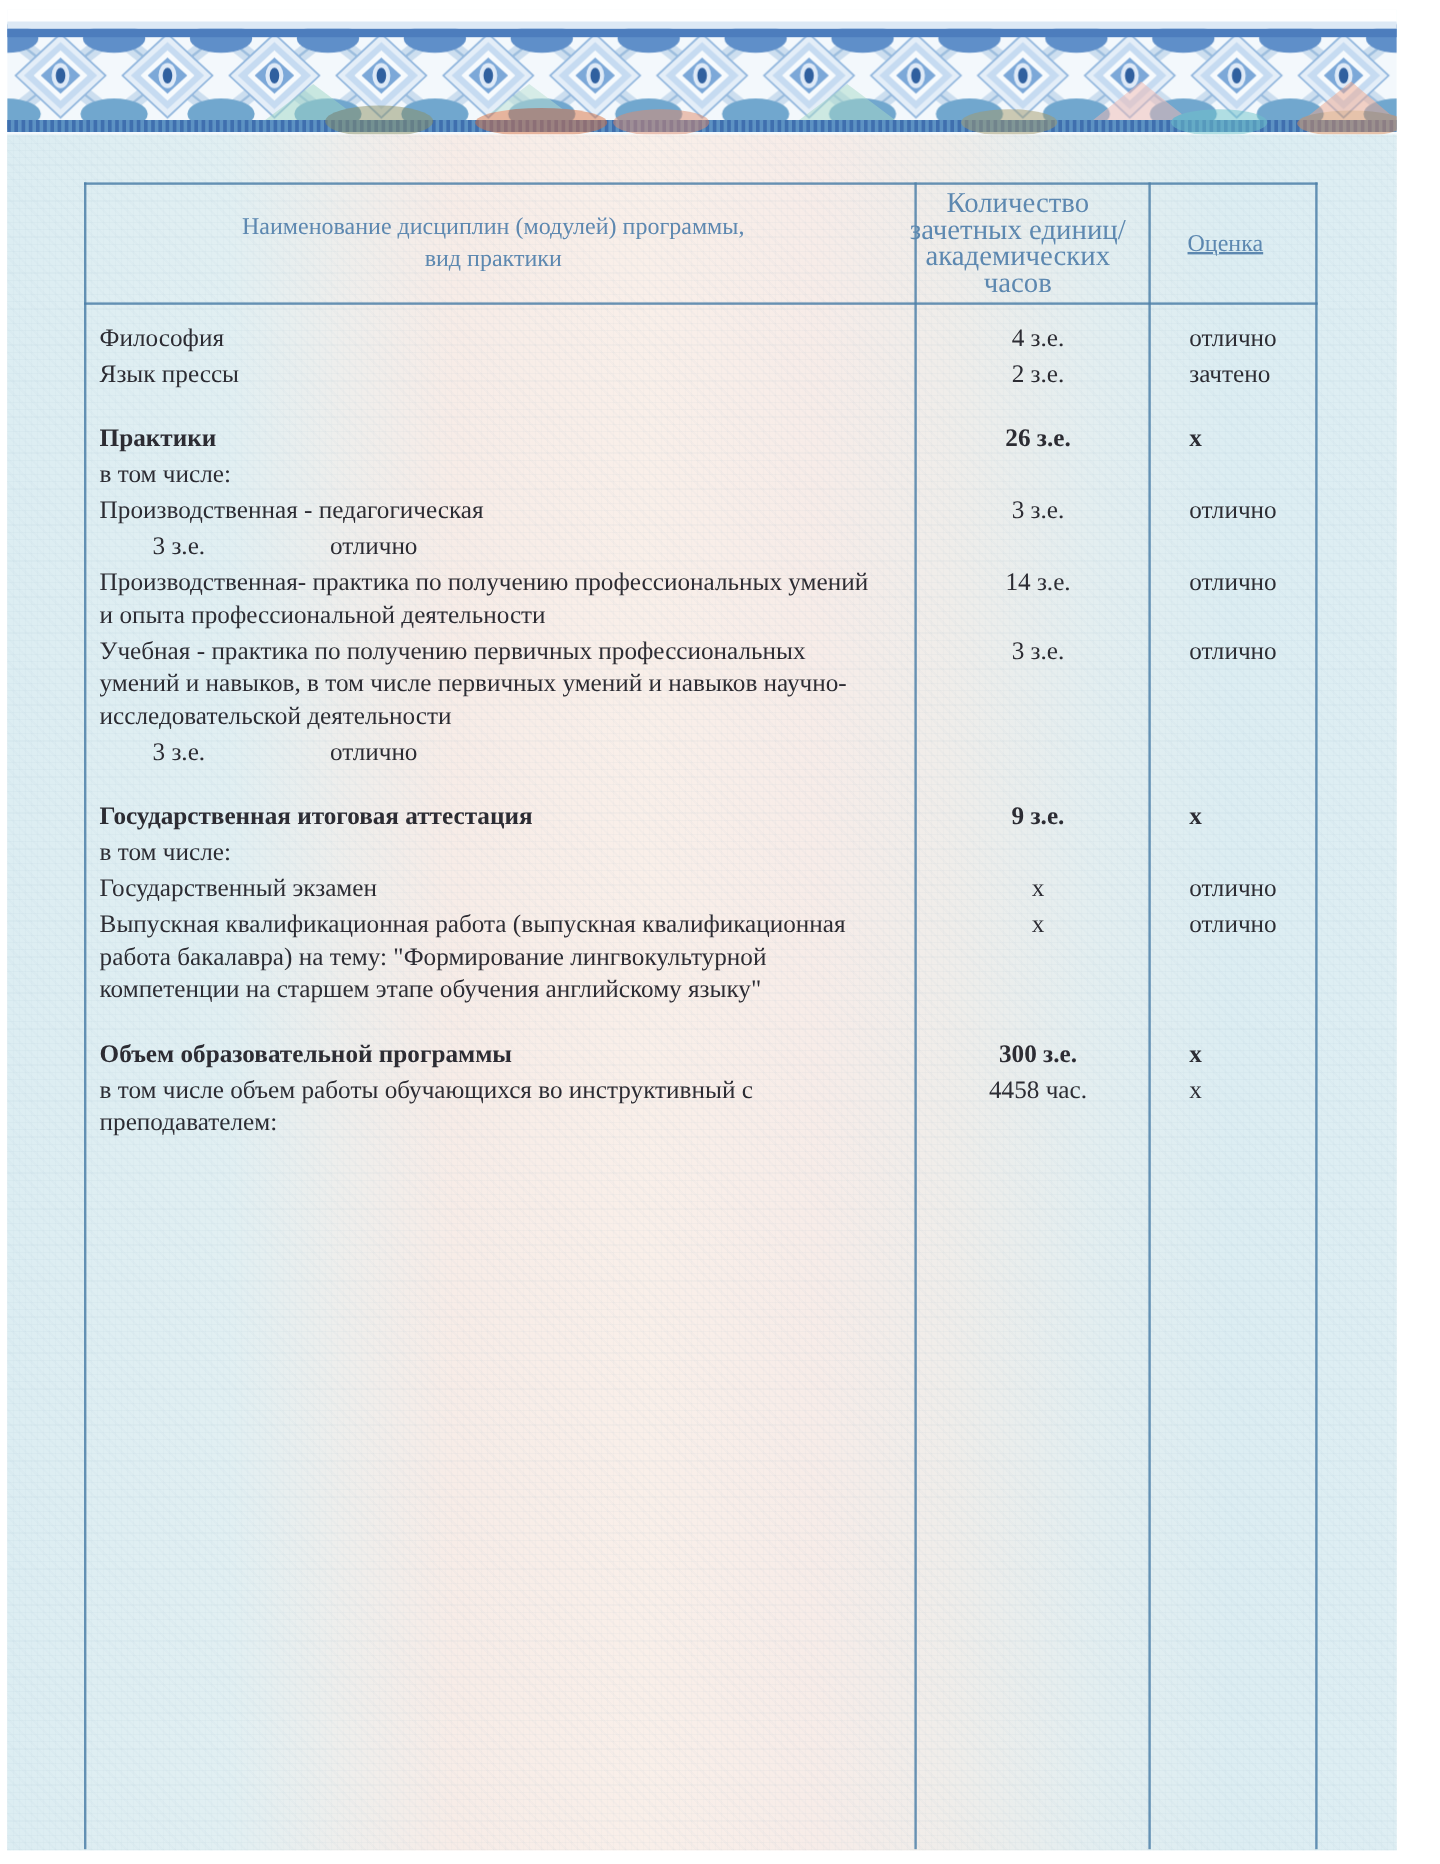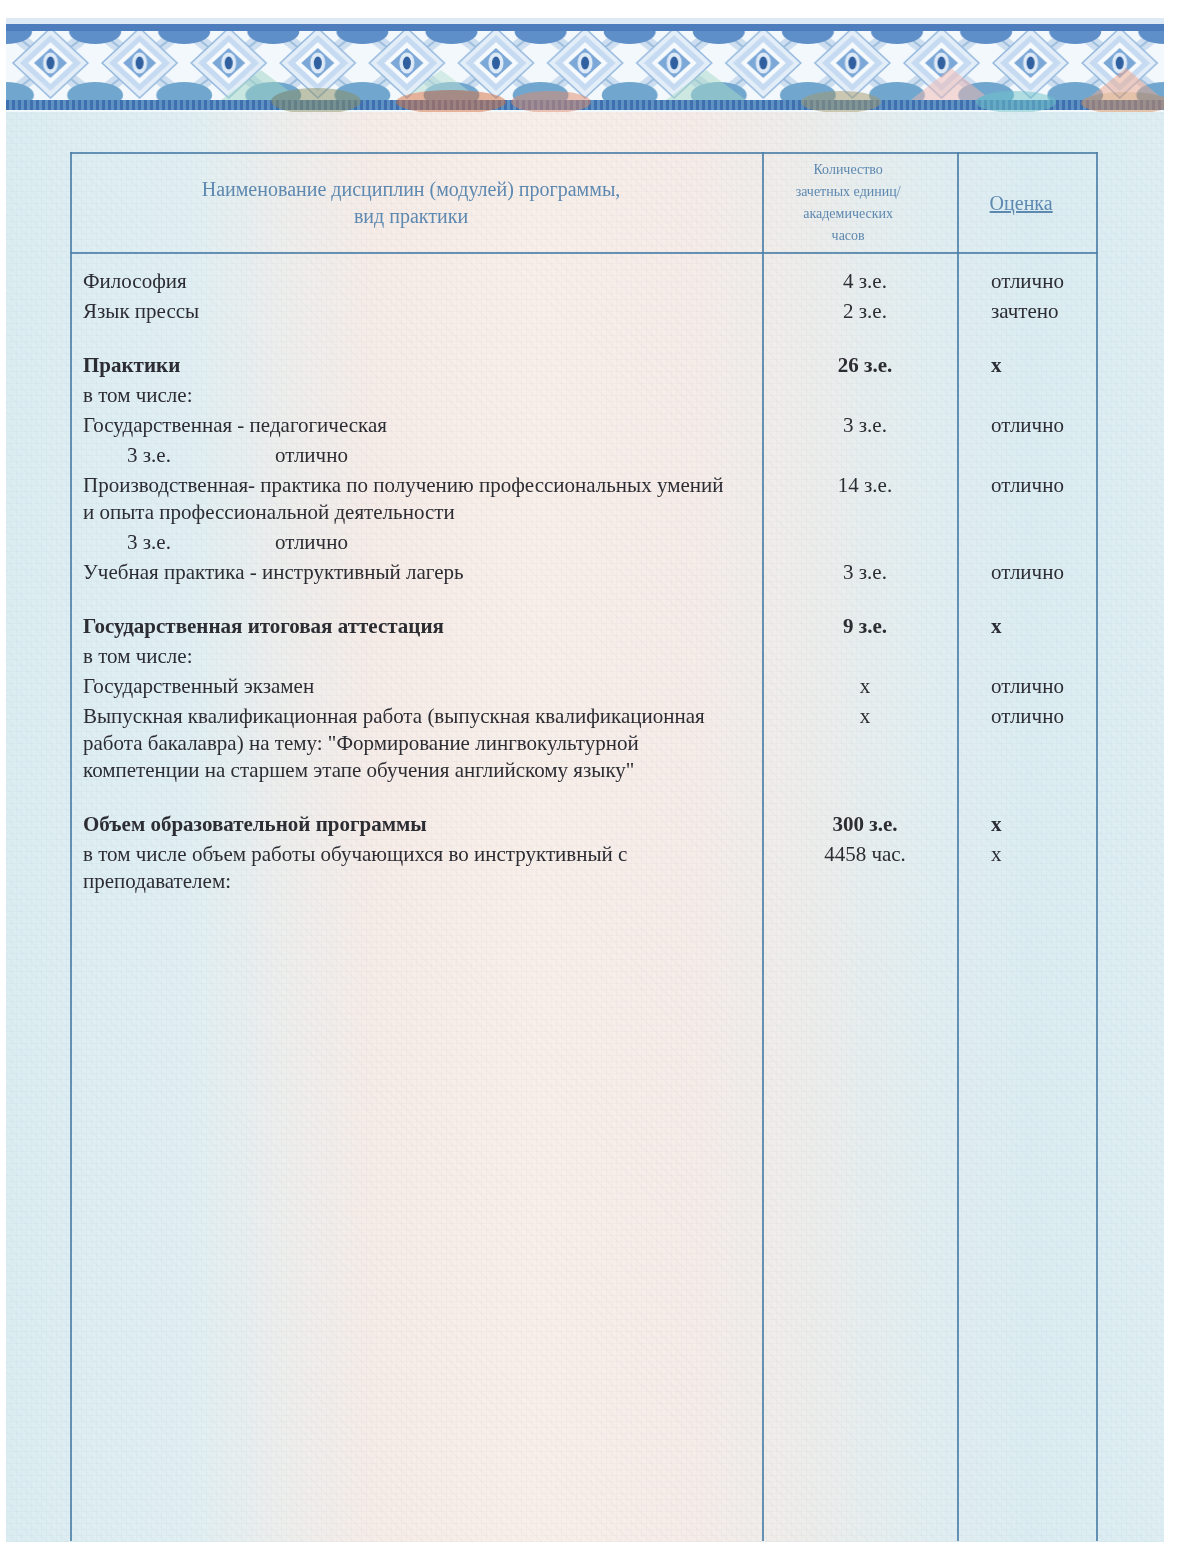--- a/index.html
+++ b/index.html
@@ -38,21 +38,21 @@
 
   .thead {
     position:absolute; top:2px; left:0; width:100%; height:98px;
     display:flex; color:#5d88b0;
   }
   .th {
     display:flex; align-items:center; justify-content:center;
     text-align:center; white-space:pre-line;
   }
   .th-name    { width:692px; font-size:20px; line-height:27px;border-radius:23px; }
-  .th-credits { width:195px; font-size:14px; line-height:22px;border-radius:28px; }
+  .th-credits { width:195px; font-size:24px; line-height:22px;border-radius:28px; }
   .th-grade   { width:156px; font-size:20px;text-decoration:underline; }
 
   .tbody {
     position:absolute; top:100px; left:0; width:100%;
     padding-top:16px; font-size:21px;
   }
   .row { display:flex; align-items:flex-start; margin-bottom:3px;gap:24px; }
   .row.bold { font-weight:bold; }
   .c-name    { width:692px; box-sizing:border-box; padding:0 26px 0 13px; line-height:27px; }
   .c-credits { width:158px; text-align:center; line-height:27px; }
@@ -139,39 +139,39 @@
     <div class="c-name">Практики</div>
     <div class="c-credits">26 з.е.</div>
     <div class="c-grade">х</div>
   </div>
       <div class="row">
     <div class="c-name">в том числе:</div>
     <div class="c-credits"></div>
     <div class="c-grade"></div>
   </div>
       <div class="row">
-    <div class="c-name">Государственная - педагогическая</div>
+    <div class="c-name">Производственная - педагогическая</div>
     <div class="c-credits">3 з.е.</div>
     <div class="c-grade">отлично</div>
   </div>
       <div class="row">
     <div class="c-credits">3 з.е.</div>
     <div class="c-grade">отлично</div>
   </div>
       <div class="row">
     <div class="c-name">Производственная- практика по получению профессиональных умений и опыта профессиональной деятельности</div>
     <div class="c-credits">14 з.е.</div>
     <div class="c-grade">отлично</div>
   </div>
       <div class="row">
-    <div class="c-credits">3 з.е.</div>
-    <div class="c-grade">отлично</div>
-  </div>
-      <div class="row">
-    <div class="c-name">Учебная практика - инструктивный лагерь</div>
+    <div class="c-name">Учебная - практика по получению первичных профессиональных умений и навыков, в том числе первичных умений и навыков научно-исследовательской деятельности</div>
+    <div class="c-credits">3 з.е.</div>
+    <div class="c-grade">отлично</div>
+  </div>
+      <div class="row">
     <div class="c-credits">3 з.е.</div>
     <div class="c-grade">отлично</div>
   </div>
       <div class="spacer" style="height: 24px;"></div>
       <div class="row bold">
     <div class="c-name">Государственная итоговая аттестация</div>
     <div class="c-credits">9 з.е.</div>
     <div class="c-grade">х</div>
   </div>
       <div class="row">

